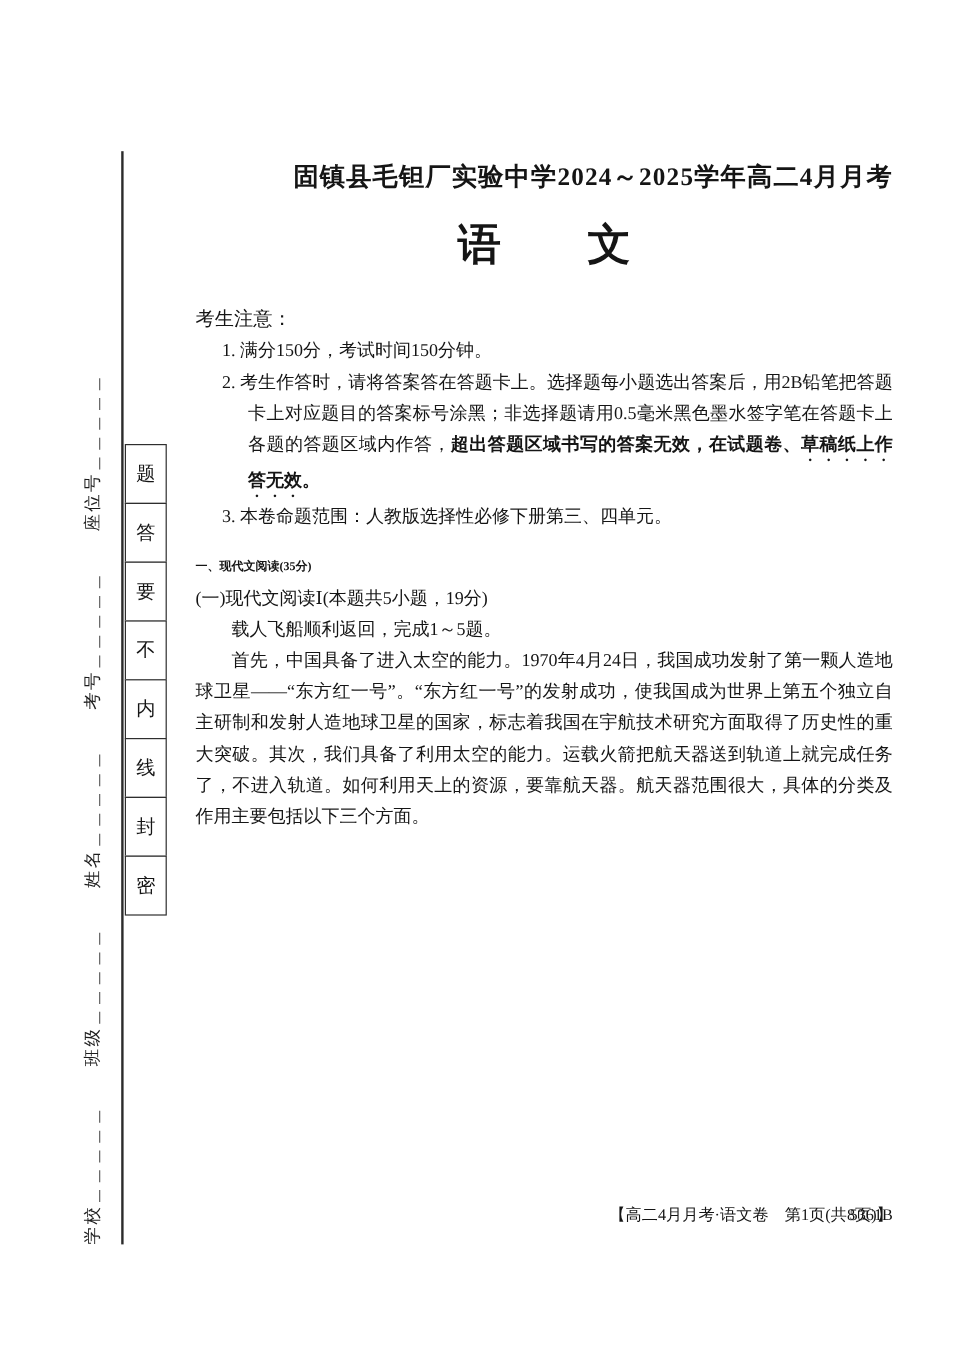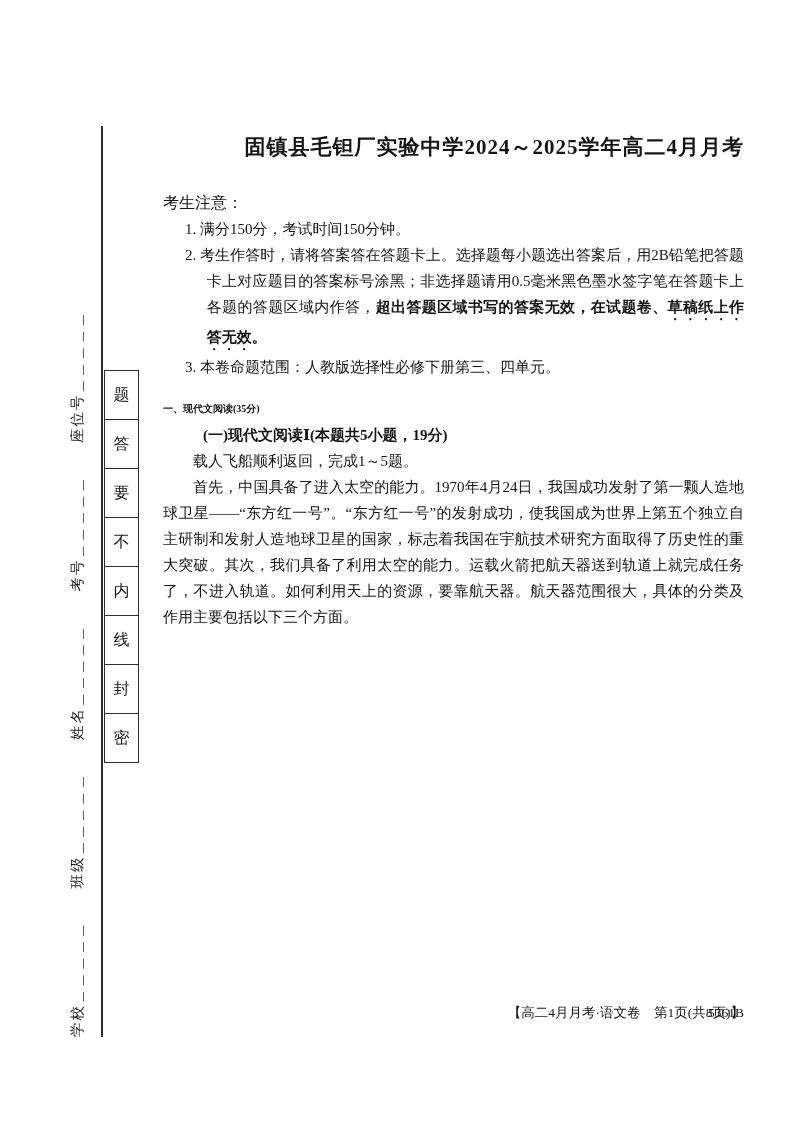--- a/index.html
+++ b/index.html
@@ -56,21 +56,21 @@
   }
   .bold-seg{font-weight:bold;}
   .dotted-seg{
     font-weight:bold;
     -webkit-text-emphasis:filled dot;
     -webkit-text-emphasis-position:under left;
     text-emphasis:filled dot;
     text-emphasis-position:under left;
   }
   .section-heading{margin-top:16px;font-weight:bold;font-size:10px;}
-  .subsection-heading{font-weight:bold;margin-left:40px;}
+  .subsection-heading{font-weight:normal;}
   .instruction{text-indent:2em;}
   .para{margin:0;text-indent:2em;text-align:justify;}
 
   
   .footer{
     position:absolute;left:163px;top:1003px;width:581px;
     font-size:13.5px;line-height:20px;
   }
   .footer-center{display:block;text-align:right;}
   .footer-code{position:absolute;right:0;top:0;}
@@ -108,20 +108,21 @@
       </div>
     <div class="seal-box">
         <span>密</span>
       </div>
   </div>
 
   <div class="content">
 
     <div class="exam-title">固镇县毛钽厂实验中学2024～2025学年高二4月月考</div>
 
+    <div class="subject-title">语文</div>
 
     <div class="notice">
       <div class="notice-heading">考生注意：</div>
       <div class="notice-items">
         <div class="notice-item">1. 满分150分，考试时间150分钟。</div>
         <div class="notice-item"><span>2. 考生作答时，请将答案答在答题卡上。选择题每小题选出答案后，用2B铅笔把答题卡上对应题目的答案标号涂黑；非选择题请用0.5毫米黑色墨水签字笔在答题卡上各题的答题区域内作答，</span><span class="bold-seg">超出答题区域书写的答案无效，在试题卷、</span><span class="dotted-seg">草稿纸上作答无效。</span></div>
         <div class="notice-item">3. 本卷命题范围：人教版选择性必修下册第三、四单元。</div>
       </div>
     </div>
 

